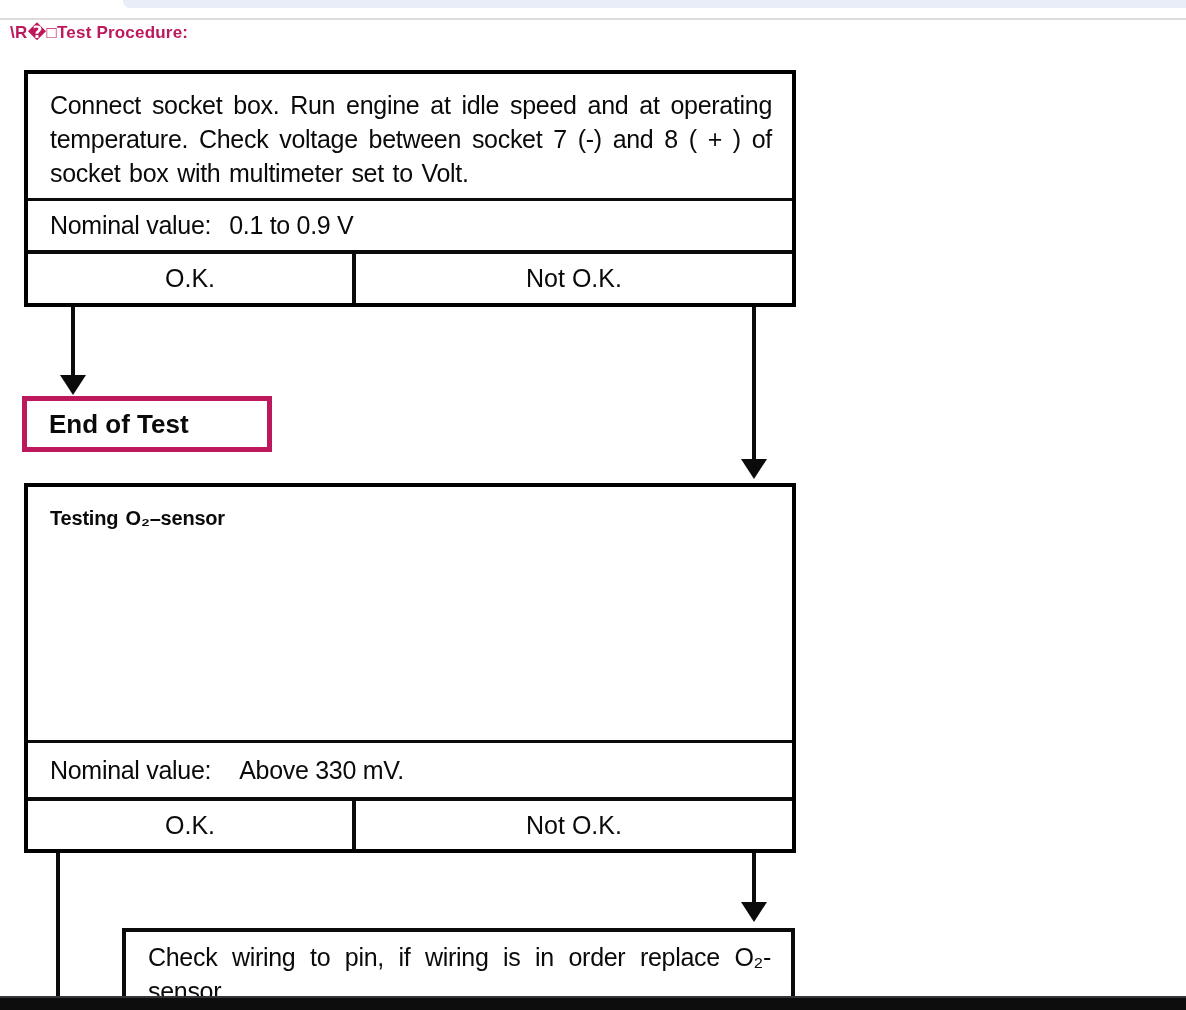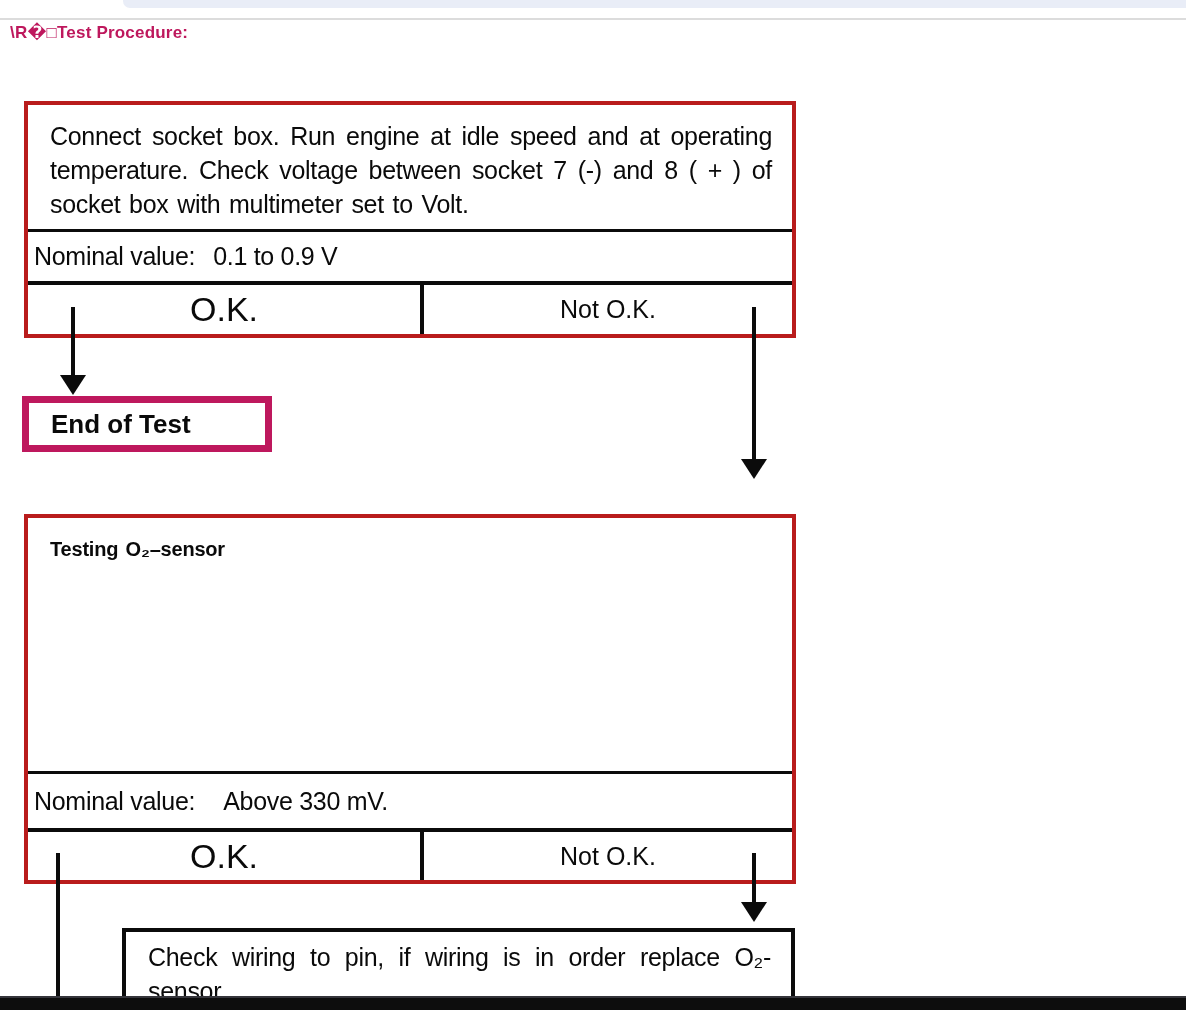--- a/index.html
+++ b/index.html
@@ -26,36 +26,36 @@
   
   .page-heading {
     position:absolute; left:10px; top:22px;
     font-size:17px; font-weight:bold; letter-spacing:0.2px;
     color:#be185d;
   }
 
   
   .scan-table {
     position:absolute; left:24px; width:772px;
-    border:4px solid #b91c1c; background:#fff;margin-top:31px;
+    border:4px solid #000000; background:#fff;
   }
   .txt {
     font-size:25px; line-height:34px; letter-spacing:-0.3px; word-spacing:2px;
     text-align:justify; text-align-last:left; white-space:pre-wrap;
   }
   .row-nominal {
-    display:flex; align-items:center; padding-left:6px;
+    display:flex; align-items:center; padding-left:22px;
     border-top:3px solid #0b0b0b;
     font-size:25px; letter-spacing:-0.3px;
   }
   .row-okbar { display:flex; border-top:4px solid #0b0b0b; }
   .cell-ok {
-    width:396px; border-right:4px solid #0b0b0b;
+    width:328px; border-right:4px solid #0b0b0b;
     display:flex; align-items:center; justify-content:center;
-    font-size:34px;
+    font-size:25px;
   }
   .cell-notok {
     flex:1; display:flex; align-items:center; justify-content:center;
     font-size:25px;
   }
 
   
   #table1 { top:70px; height:237px; }
   #table1 .r1 { height:124px; padding:14px 20px 0 22px; }
   #table1 .r2 { height:52px; }
@@ -67,21 +67,21 @@
   #table2 .r1 .box-title { font-size:20px; font-weight:bold; letter-spacing:-0.2px; margin-bottom:22px; white-space:normal; text-align:left; }
   #table2 .r2 { height:57px; }
   #table2 .r3 { height:52px; }
 
   .nominal-value { margin-left:18px; }
   #table2 .nominal-value { margin-left:28px; }
 
   
   #end-box {
     position:absolute; left:22px; top:396px; width:250px; height:56px;
-    border:7px solid #be185d; display:flex; align-items:center;
+    border:5px solid #be185d; display:flex; align-items:center;
     padding-left:22px; font-size:26px; font-weight:bold; background:#fff;
   }
 
   
   #check-box {
     position:absolute; left:122px; top:928px; width:673px; height:84px;
     border:4px solid #0b0b0b; padding:8px 20px 0 22px; background:#fff;
   }
 
   

